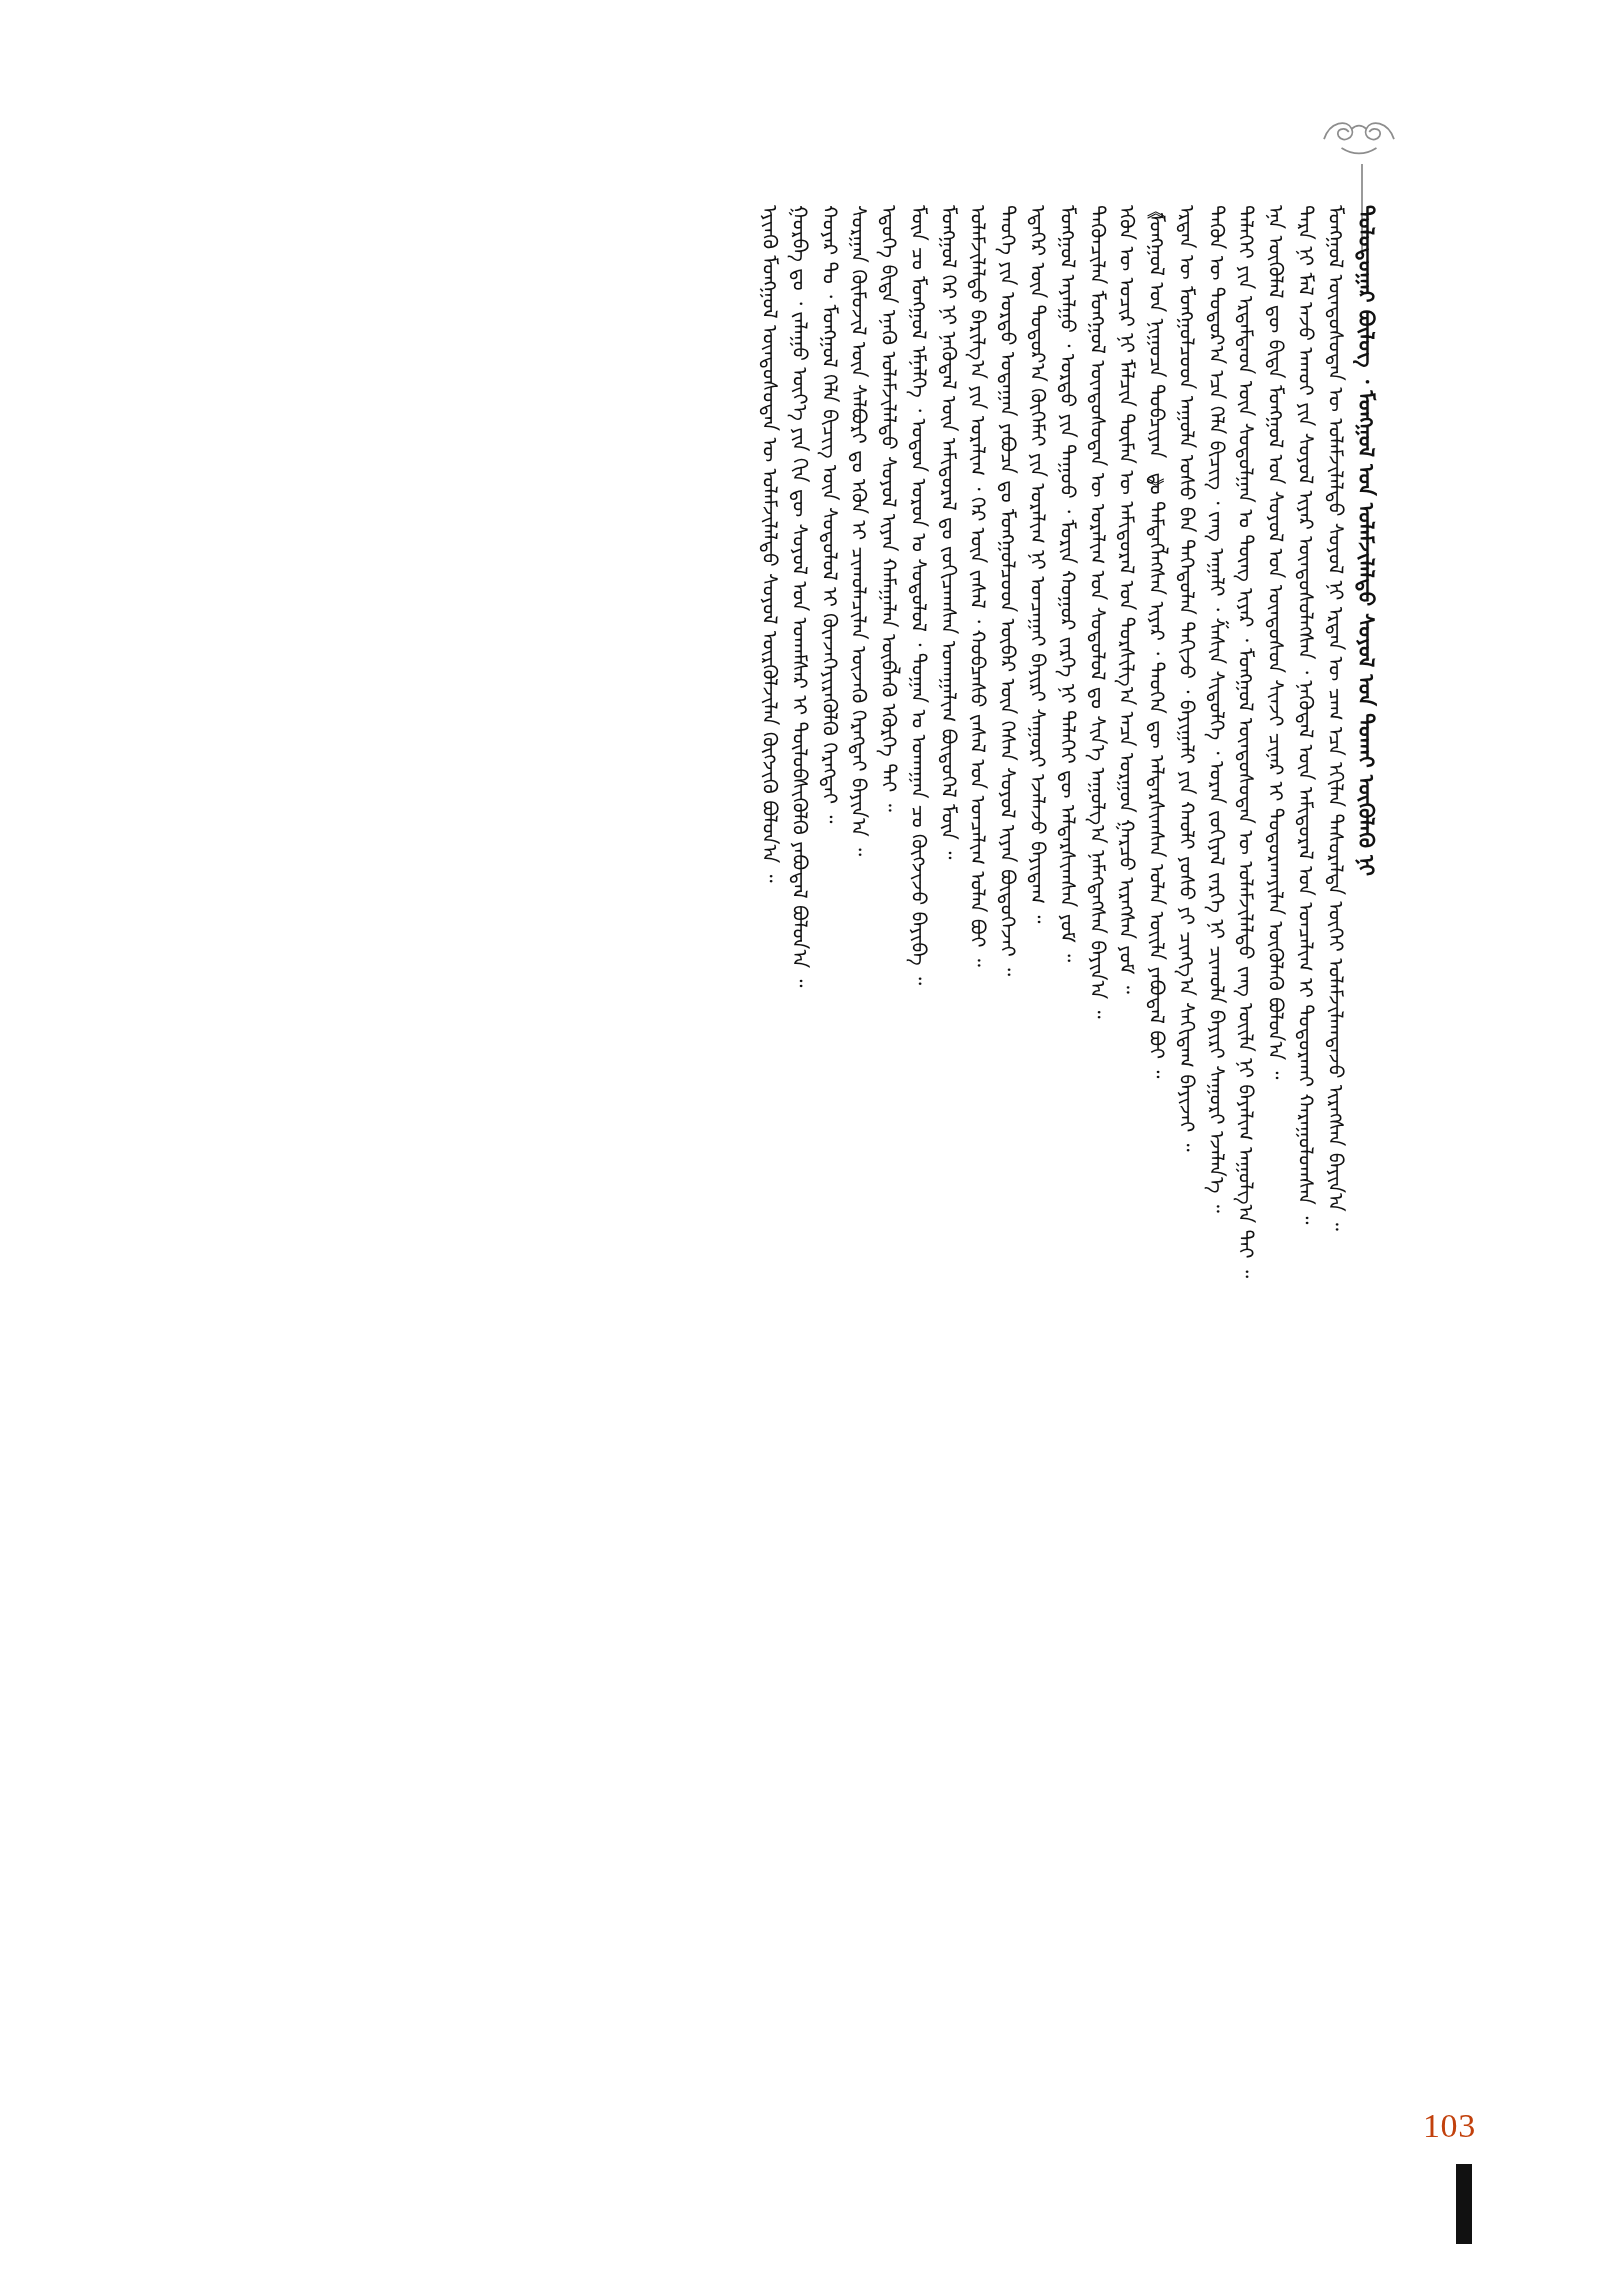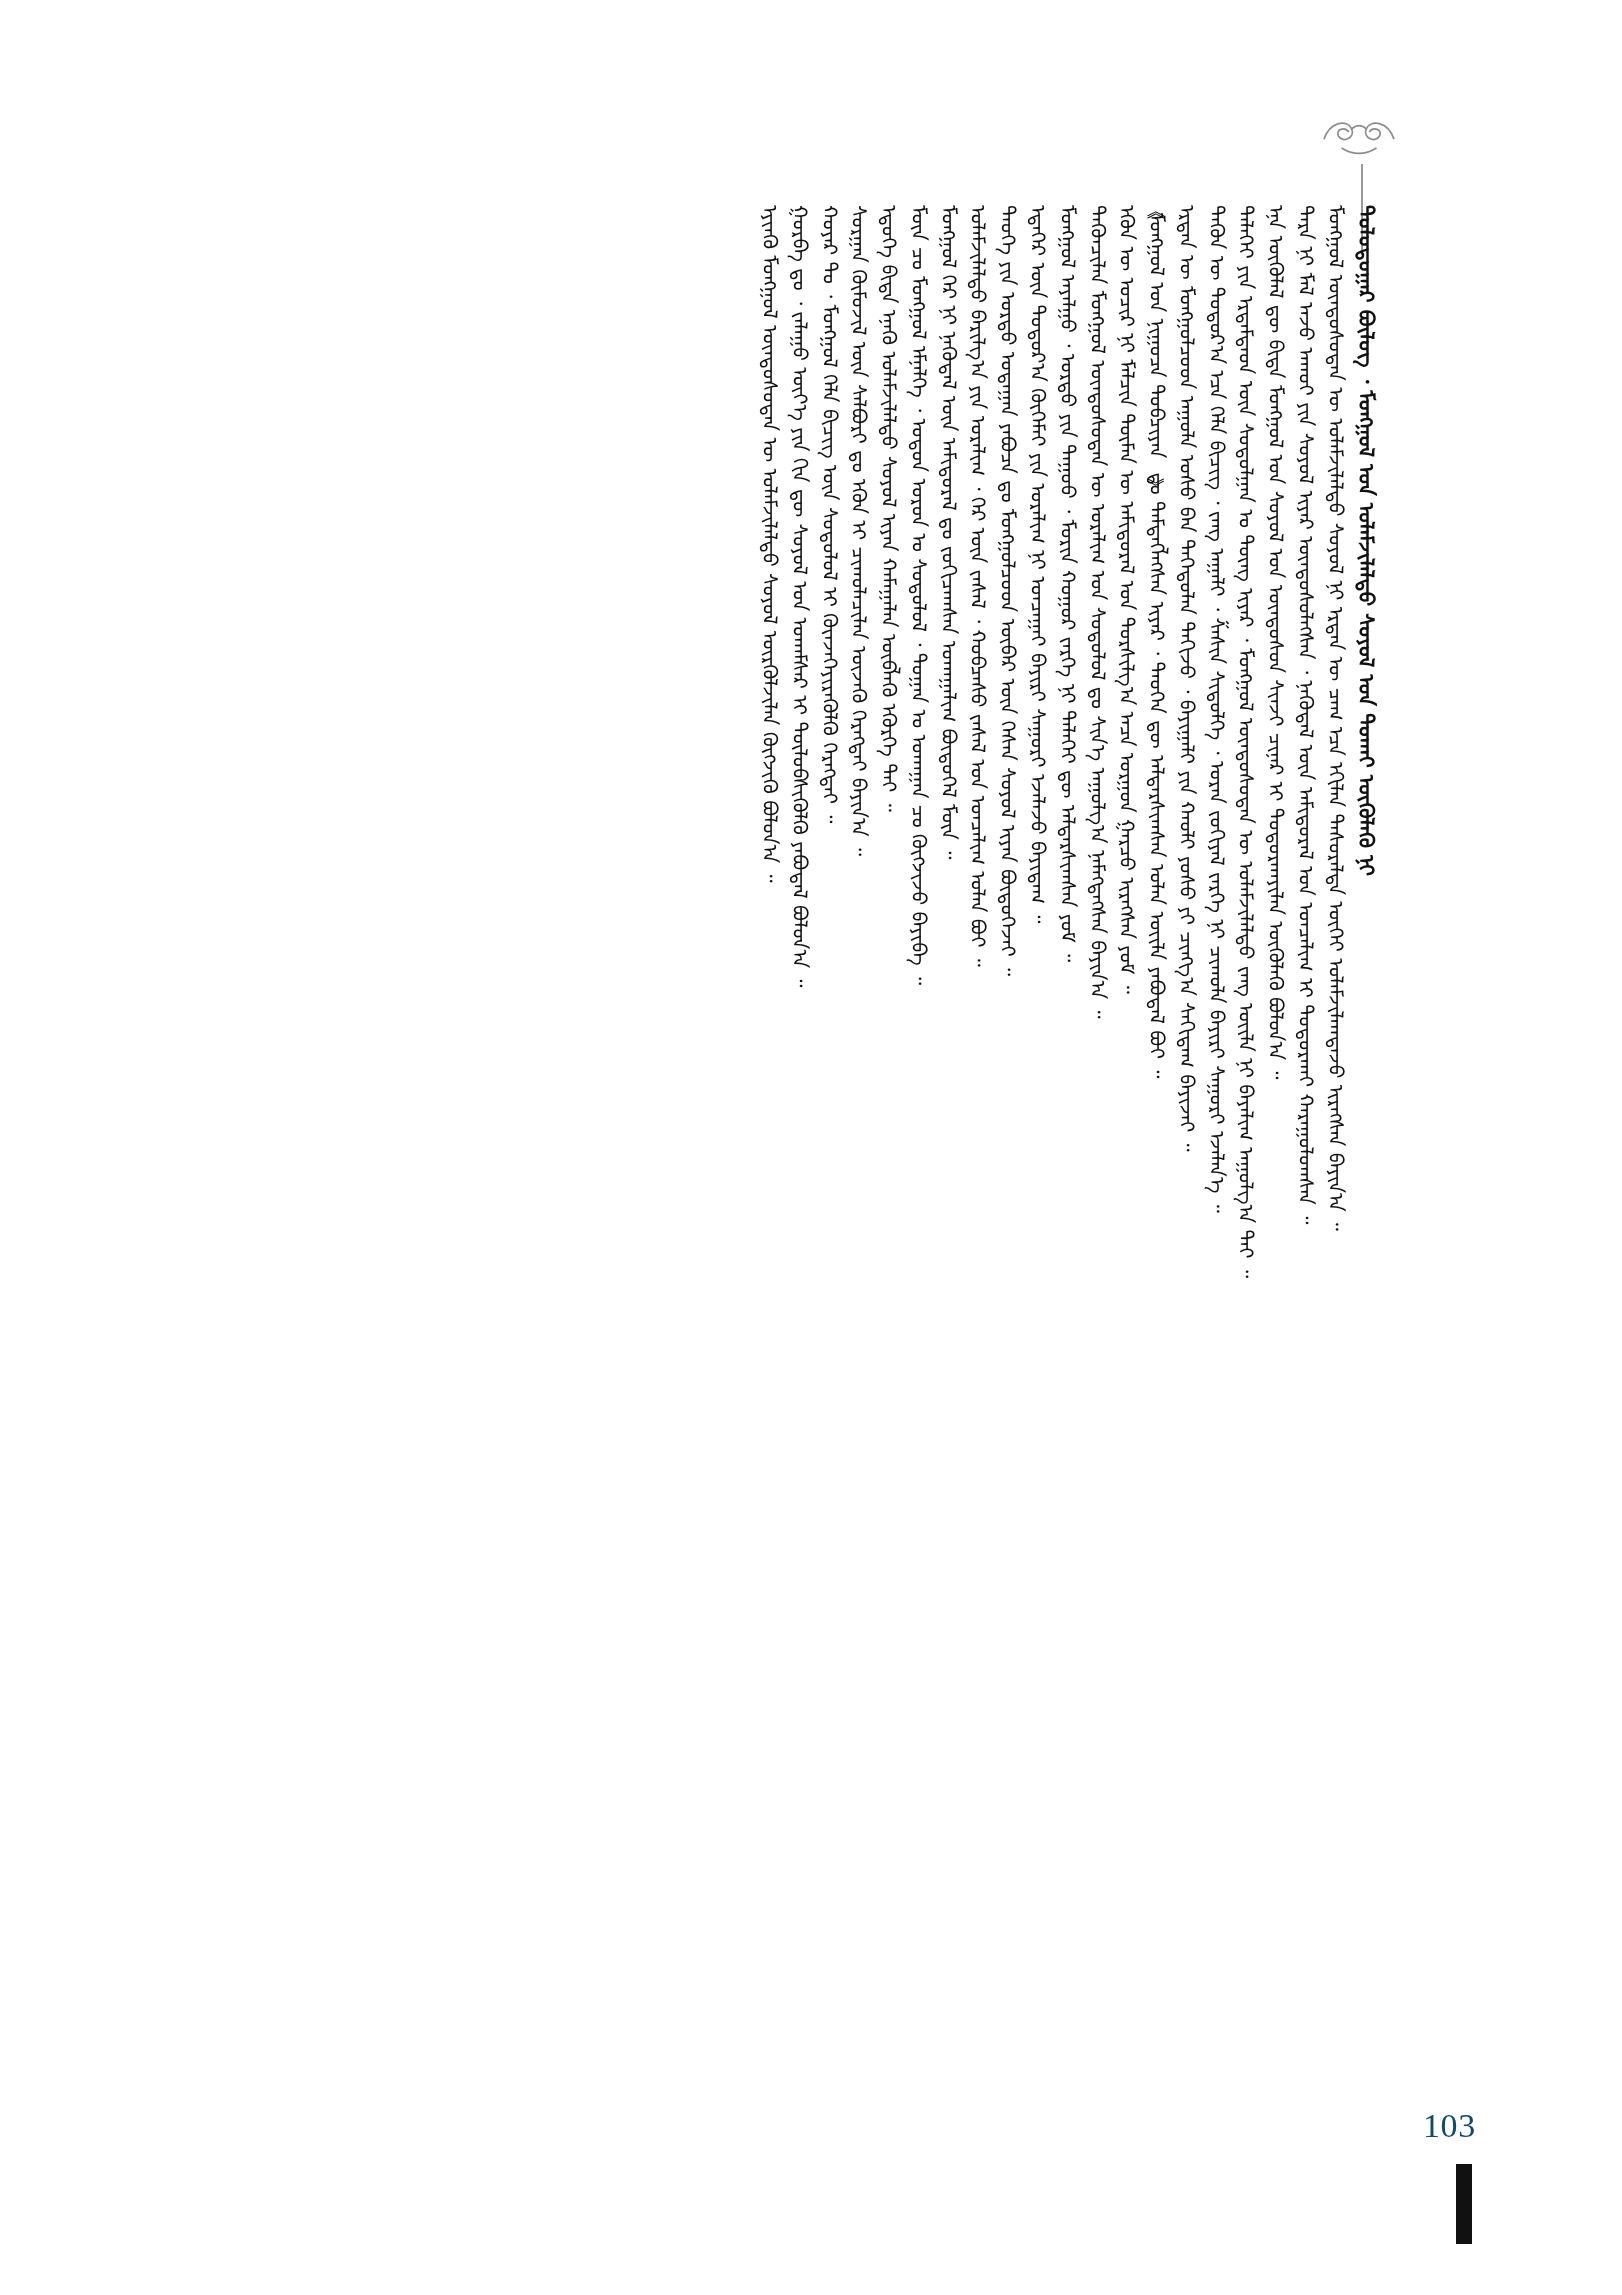--- a/index.html
+++ b/index.html
@@ -90,21 +90,21 @@
   .column.short-b { height: 88%; }
   .column.short-c { height: 62%; }
 
   
   #page-number {
     position: absolute;
     right: 146px;
     bottom: 150px;
     font-family: "Liberation Serif", serif;
     font-size: 34px;
-    color: #0c4a6e;
+    color: #c2410c;
     letter-spacing: 0.7px;
     text-align: right;
   }
 
   #edge-marker {
     position: absolute;
     right: 150px;
     bottom: 51px;
     width: 16px;
     height: 80px;

